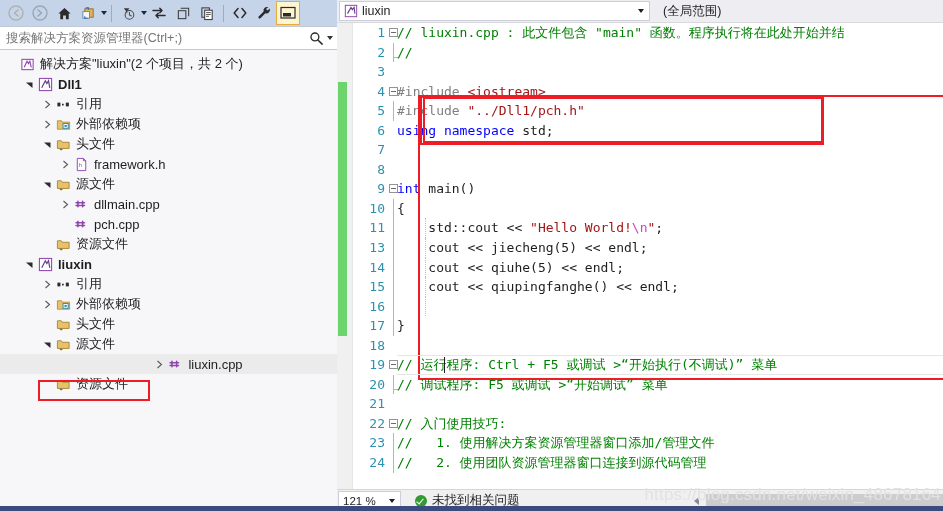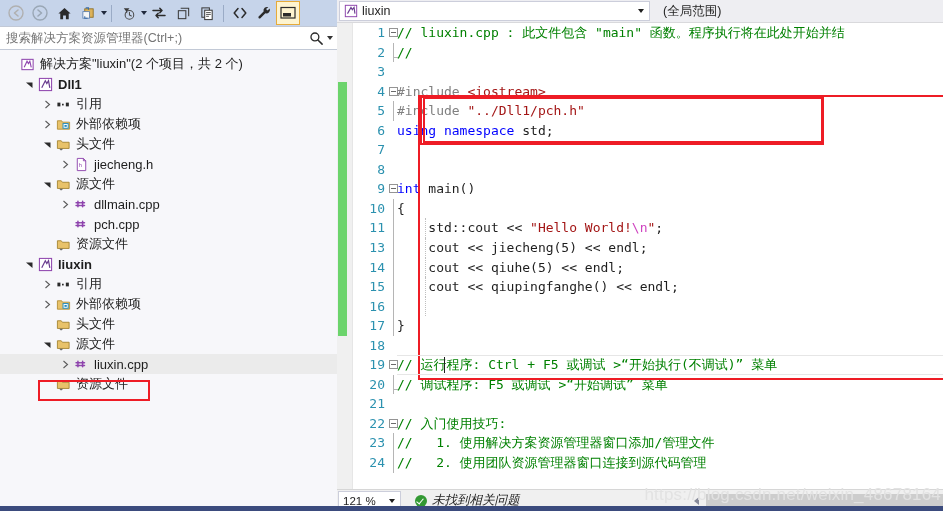--- a/index.html
+++ b/index.html
@@ -83,21 +83,21 @@
     position: relative;
   }
   .tree-row {
     height: 20px;
     display: flex; align-items: center;
     white-space: nowrap;
     font-size: 13px;
     color: #1e1e1e;
     position: relative;
   }
-  .tree-row.selected { background: #ebebeb; }
+  .tree-row.selected { background: #ebebeb; justify-content: center; }
   .tree-row.boldrow { font-weight: bold; }
   .expander {
     width: 14px; height: 20px;
     display: flex; align-items: center; justify-content: center;
     flex: 0 0 14px;
   }
   .ticon {
     width: 18px; height: 16px;
     flex: 0 0 18px;
     display: flex; align-items: center; justify-content: center;
@@ -299,21 +299,21 @@
   }
   .status-ok-icon::after {
     content:'';
     position: absolute;
     left: 3px; top: 2px;
     width: 3px; height: 6px;
     border: solid #fff;
     border-width: 0 1.5px 1.5px 0;
     transform: rotate(40deg);
   }
-  .status-text { font-size: 12.5px; color: #1e1e1e; font-style: italic; }
+  .status-text { font-size: 12.5px; color: #1e1e1e; }
   .hscroll {
     position: absolute;
     left: 355px; right: 0; top: 3px;
     height: 15px;
     background: #f0f0f0;
     display: flex; align-items: center;
   }
   .hscroll-left-arrow {
     width: 0; height: 0;
     border-top: 4px solid transparent;
@@ -523,21 +523,21 @@
               <path d="M2.5 1 L6.5 4.5 L2.5 8" fill="none" stroke="#5a5a5a" stroke-width="1.1"></path>
             </svg>
           </div>
           <div class="ticon">
             <svg viewBox="0 0 16 16" width="15" height="15">
               <path d="M3.5 1.5 L10 1.5 L12.5 4 L12.5 14.5 L3.5 14.5 Z" fill="#fff" stroke="#8e44ad" stroke-width="1"></path>
               <path d="M10 1.5 L10 4 L12.5 4" fill="none" stroke="#8e44ad" stroke-width="1"></path>
               <text x="5" y="11" font-size="6" fill="#8e44ad" font-family="sans-serif">h</text>
             </svg>
           </div>
-          <span class="tlabel">jiecheng.h</span>
+          <span class="tlabel">framework.h</span>
         </div>
         <div class="tree-row">
           <div style="width: 40px; flex: 0 0 40px;"></div>
           <div class="expander">
             <svg width="9" height="9" viewBox="0 0 9 9">
               <path d="M1 2.5 L7.5 2.5 L7.5 8 Z" fill="#2b2b2b"></path>
             </svg>
           </div>
           <div class="ticon">
             <svg viewBox="0 0 16 16" width="15" height="15">

